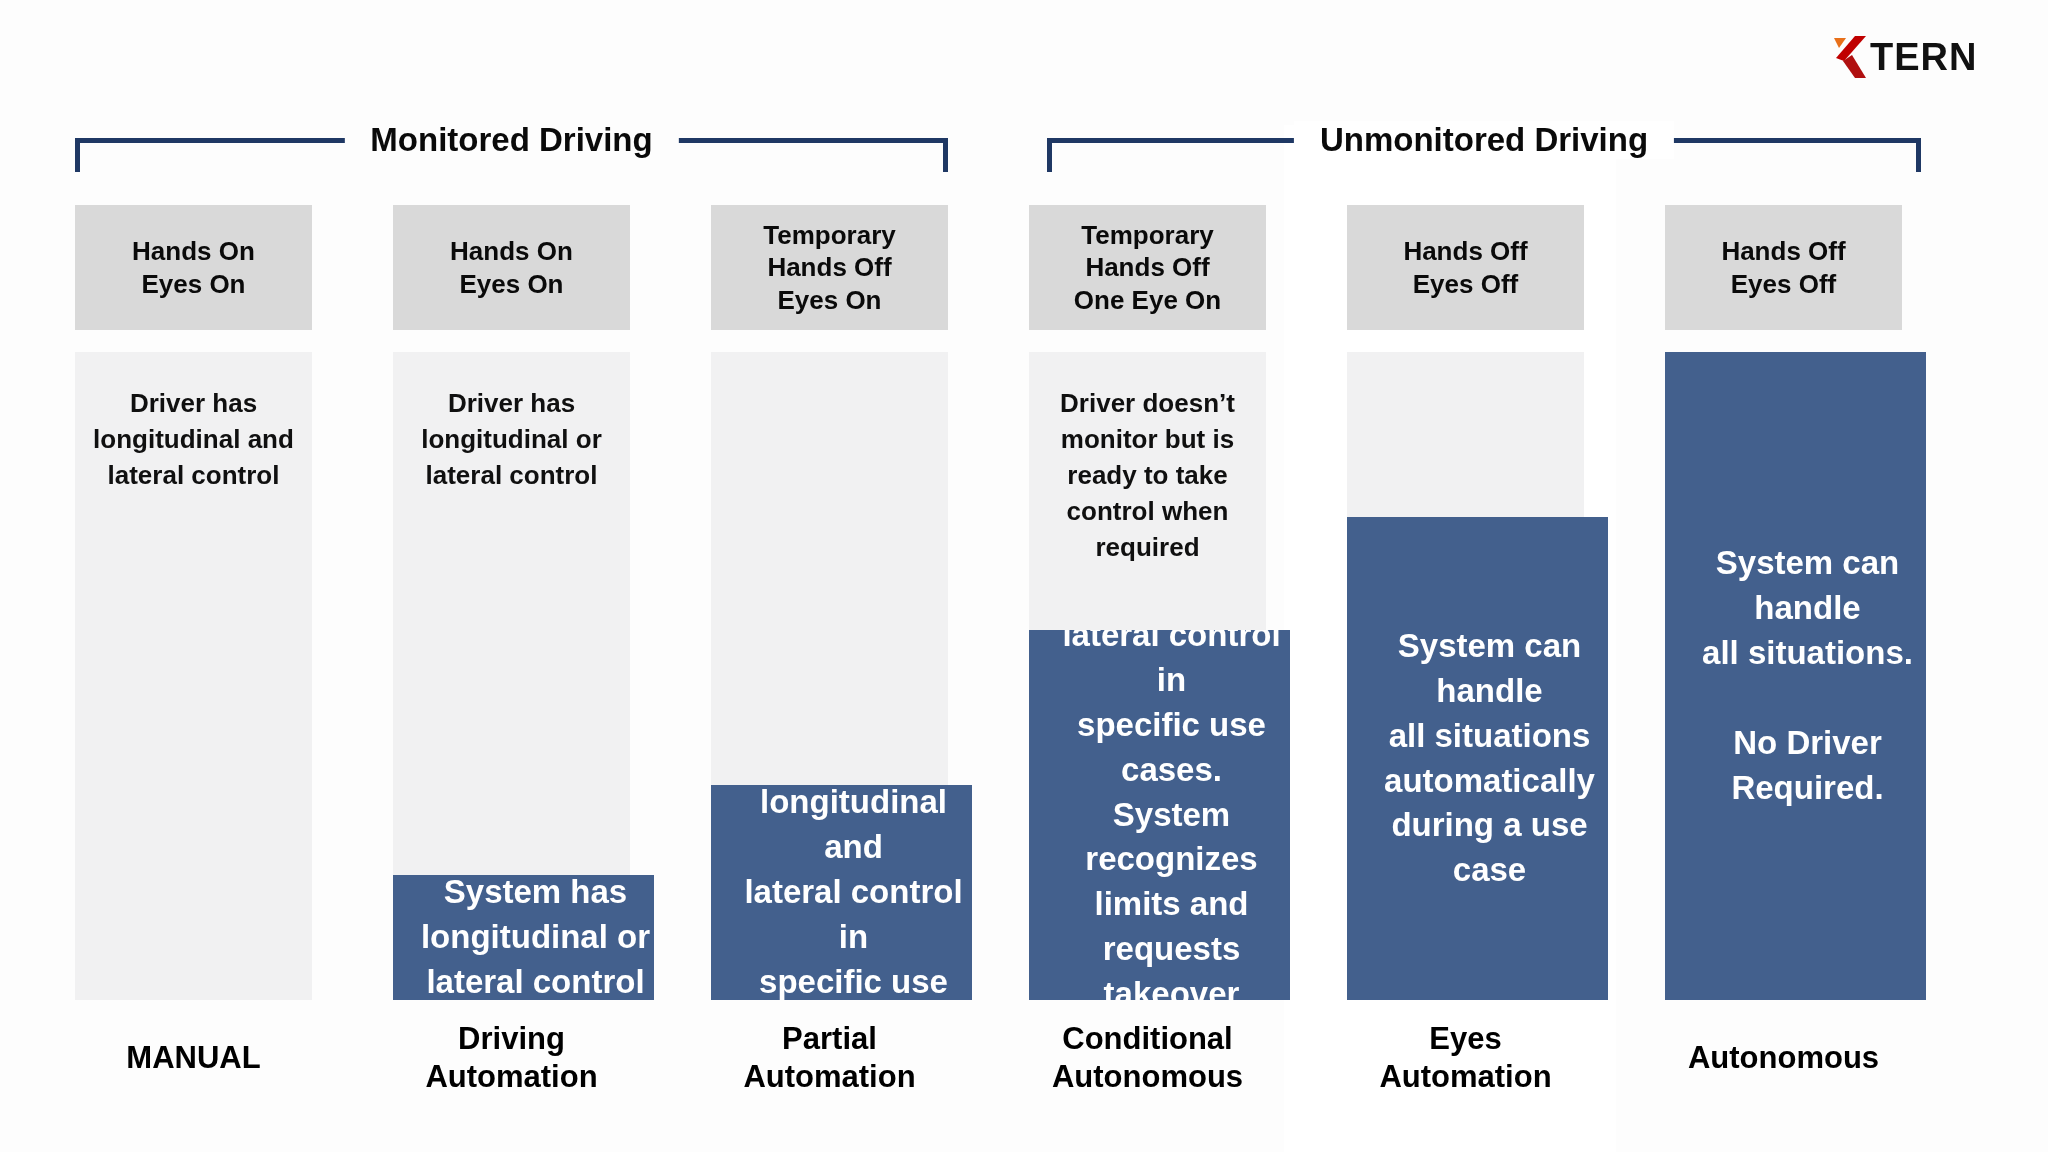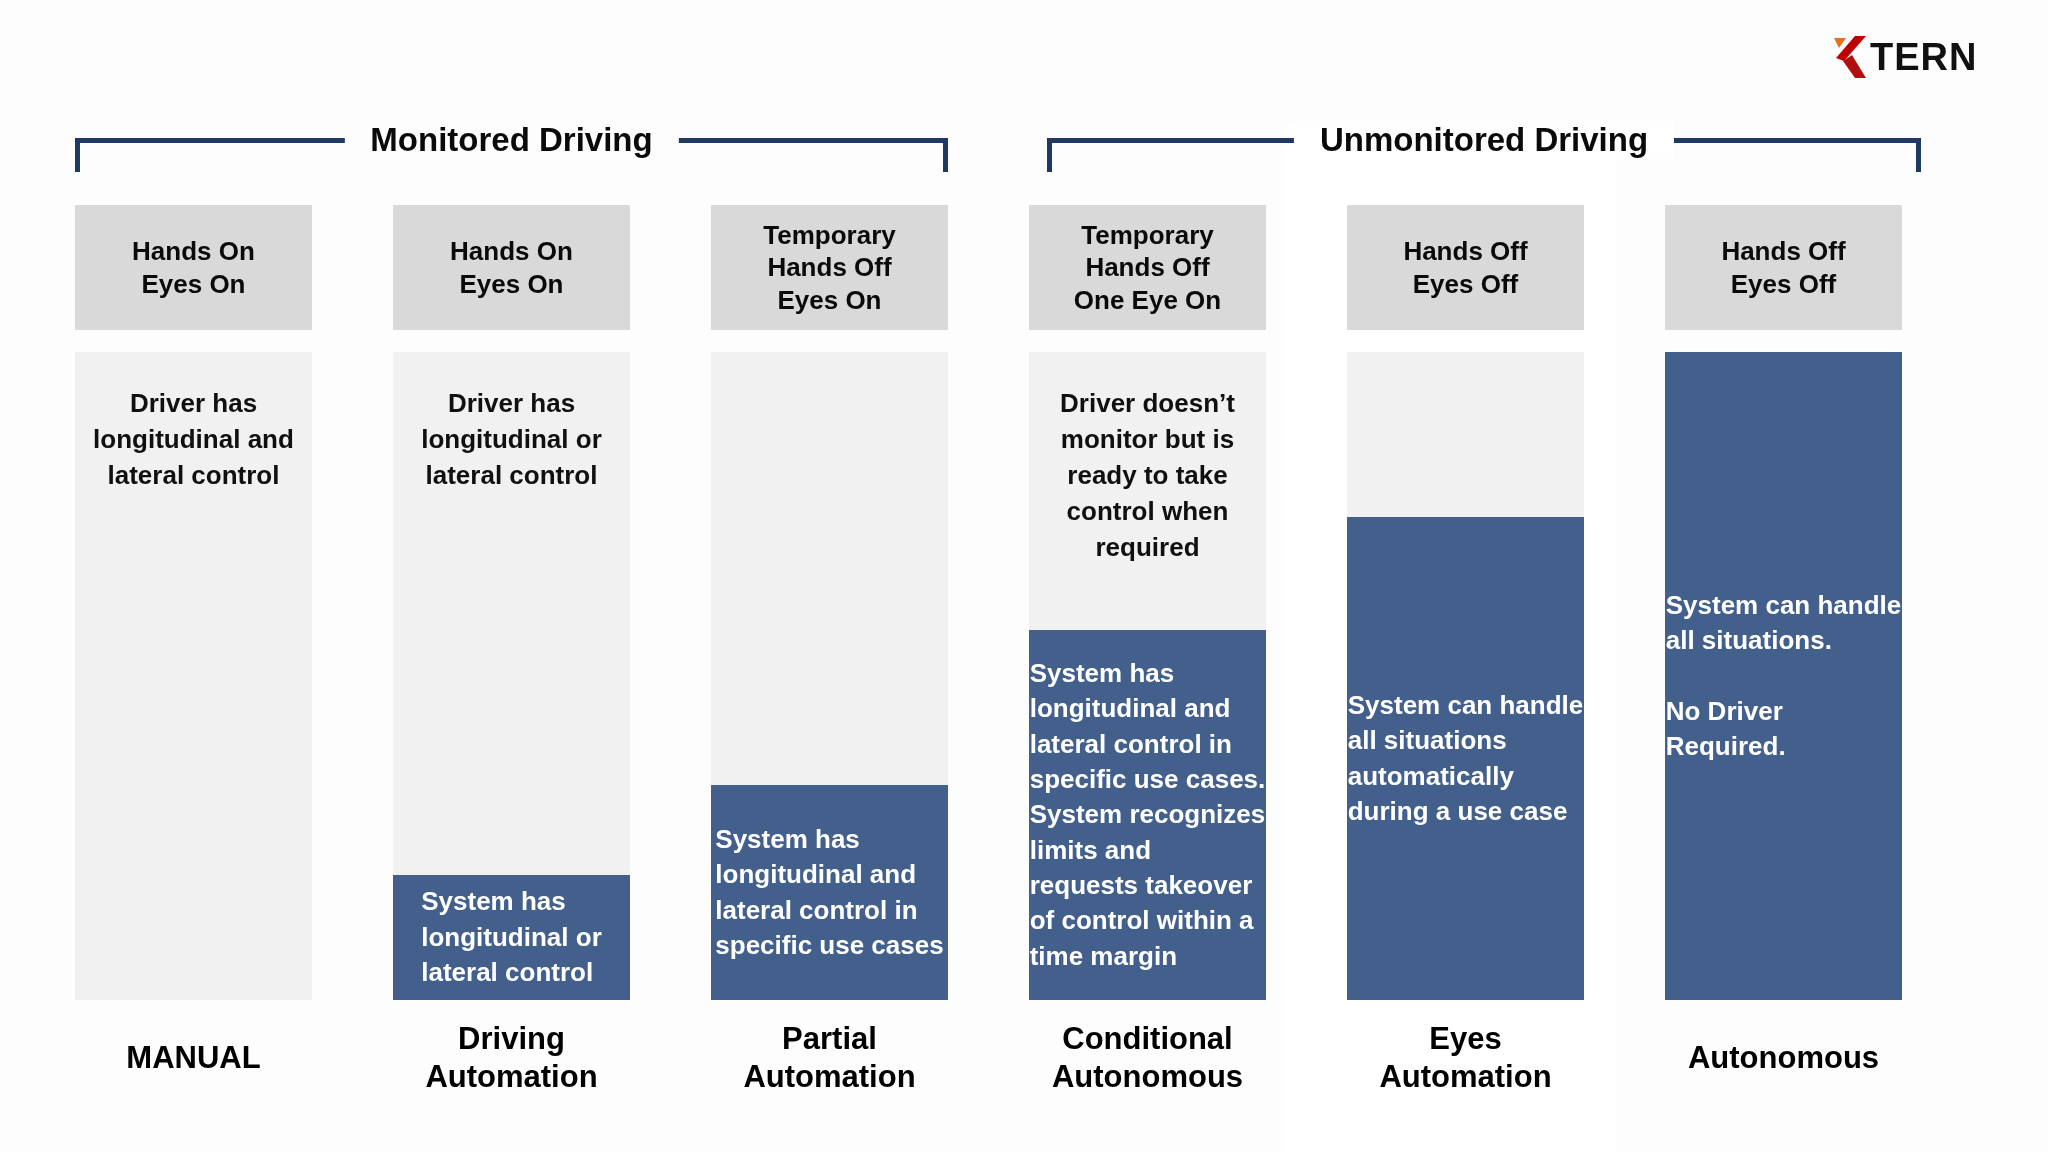--- a/index.html
+++ b/index.html
@@ -48,22 +48,22 @@
     background:#F1F1F2;
   }
   .driver-text {
     position:absolute; top:0; left:0; width:100%; box-sizing:border-box;
     padding:34px 4px 0 4px; text-align:center;
     font-size:26px; font-weight:700; line-height:1.38; white-space:pre-line; color:#101010;
   }
   .system-box {
     position:absolute; bottom:0; left:0; width:100%; background:#43608D;
     color:#FFFFFF; display:flex; align-items:center; justify-content:center;
-    text-align:left; font-size:26px; font-weight:700; line-height:1.36;
-    white-space:pre-line; overflow:hidden;
+    text-align:center; font-size:33px; font-weight:700; line-height:1.36;
+    white-space:pre-line; overflow:hidden;padding-left:24px;
   }
   .col-label {
     position:absolute; top:1014px; left:-10px; width:257px; height:88px;
     display:flex; align-items:center; justify-content:center; text-align:center;
     font-size:31px; font-weight:800; line-height:1.22; white-space:pre-line; color:#000;
   }
 </style>
 </head>
 <body>
 

